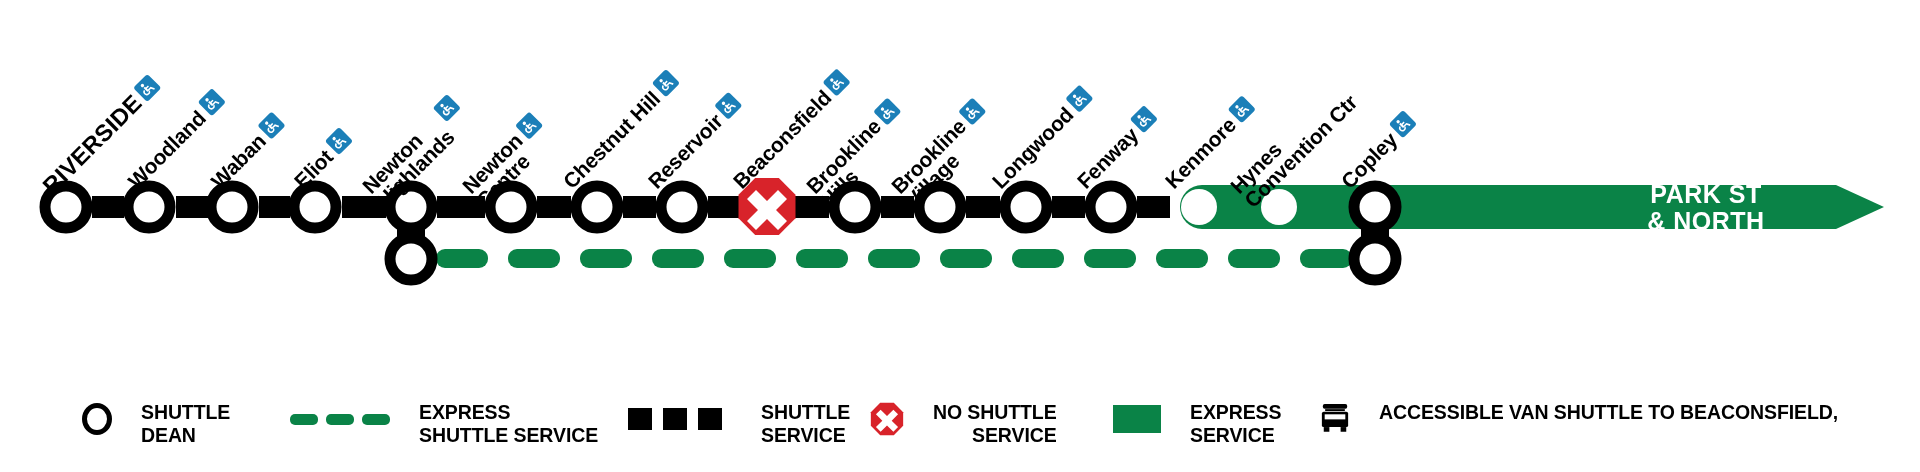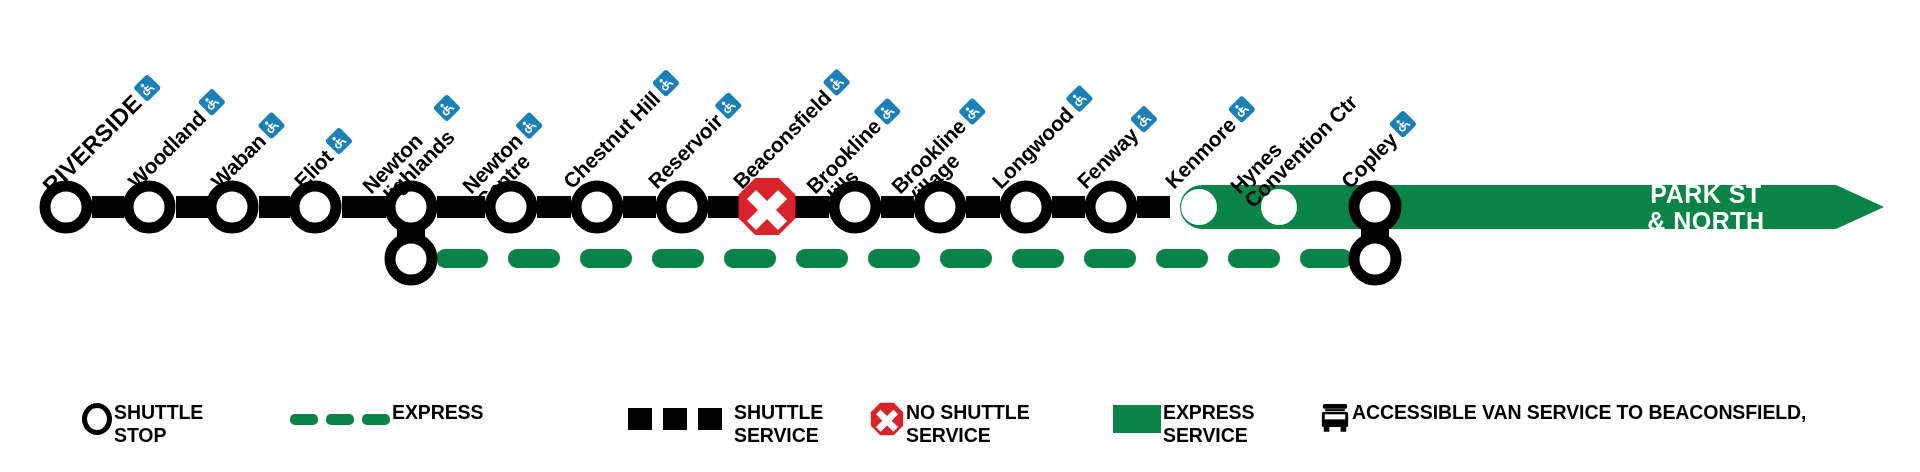--- a/index.html
+++ b/index.html
@@ -39,21 +39,21 @@
     align-self:flex-start;
     margin-bottom:2px;
   }
   .acc svg{position:absolute;left:2px;top:2px;width:16px;height:16px;}
 
   
   .legend{
     position:absolute;
     display:flex;
     align-items:flex-start;
-    gap:2px;
+    gap:29px;
   }
   .legend .ltext{
     font-size:19.5px;
     font-weight:700;
     color:#000;
     line-height:1.16;
     letter-spacing:-0.1px;
     white-space:nowrap;
     padding-top:1px;
   }
@@ -395,48 +395,49 @@
         </span>
     </div>
   </div>
 
   <div class="layer">
 
     <div class="legend" style="left:82px;top:400px;">
       <div class="swatch sw-circle"></div>
       <div class="ltext">
         <div>SHUTTLE</div>
-        <div>STOP</div>
+        <div>DEAN</div>
       </div>
     </div>
 
     <div class="legend" style="left:290px;top:400px;">
       <div class="swatch sw-dashgreen">
           <i></i>
           <i></i>
           <i></i>
         </div>
       <div class="ltext">
         <div>EXPRESS</div>
+        <div>SHUTTLE SERVICE</div>
       </div>
     </div>
 
     <div class="legend" style="left:628px;top:400px;">
       <div class="swatch sw-dashblack">
           <i></i>
           <i></i>
           <i></i>
         </div>
       <div class="ltext">
         <div>SHUTTLE</div>
         <div>SERVICE</div>
       </div>
     </div>
 
-    <div class="legend" style="left:870px;top:400px;">
+    <div class="legend" style="left:870px;top:400px;text-align:right;">
       <div class="swatch sw-oct">
         <svg viewBox="0 0 40 40" width="34" height="34">
           <polygon fill="#D8232A" points="12,1 28,1 39,12 39,28 28,39 12,39 1,28 1,12"></polygon>
           <path d="M12.5,9 L20,16.5 L27.5,9 L33,14.5 L25.5,22 L33,29.5 L27.5,35 L20,27.5 L12.5,35 L7,29.5 L14.5,22 L7,14.5 Z" fill="#fff"></path>
         </svg>
       </div>
       <div class="ltext">
         <div>NO SHUTTLE</div>
         <div>SERVICE</div>
       </div>
@@ -455,18 +456,18 @@
         <svg viewBox="0 0 32 34" width="30" height="32">
           <rect x="3" y="1" width="26" height="5" rx="2" fill="#000"></rect>
           <rect x="5.5" y="6.5" width="21" height="2" fill="#000"></rect>
           <path d="M2,11 Q2,9.2 4,9.2 L28,9.2 Q30,9.2 30,11 L30,24 Q30,25.6 28.2,25.6 L3.8,25.6 Q2,25.6 2,24 Z" fill="#000"></path>
           <rect x="5" y="12" width="22" height="5.4" fill="#fff"></rect>
           <rect x="4" y="25.6" width="6" height="5" fill="#000"></rect>
           <rect x="22" y="25.6" width="6" height="5" fill="#000"></rect>
         </svg>
       </div>
       <div class="ltext">
-        <div>ACCESSIBLE VAN SERVICE TO BEACONSFIELD,</div>
+        <div>ACCESSIBLE VAN SHUTTLE TO BEACONSFIELD,</div>
       </div>
     </div>
   </div>
 
 </div>
 
 </body></html>

